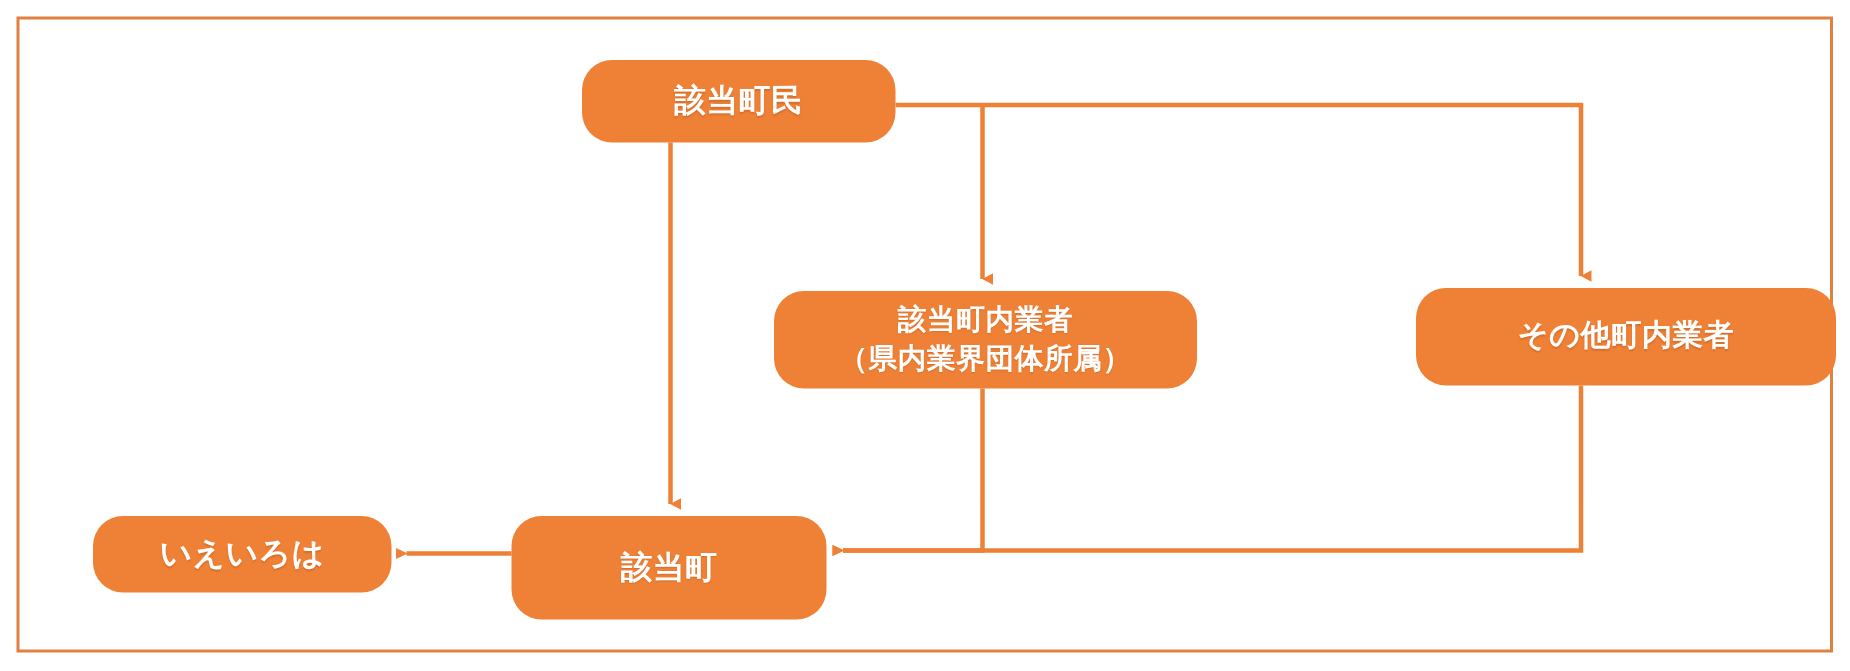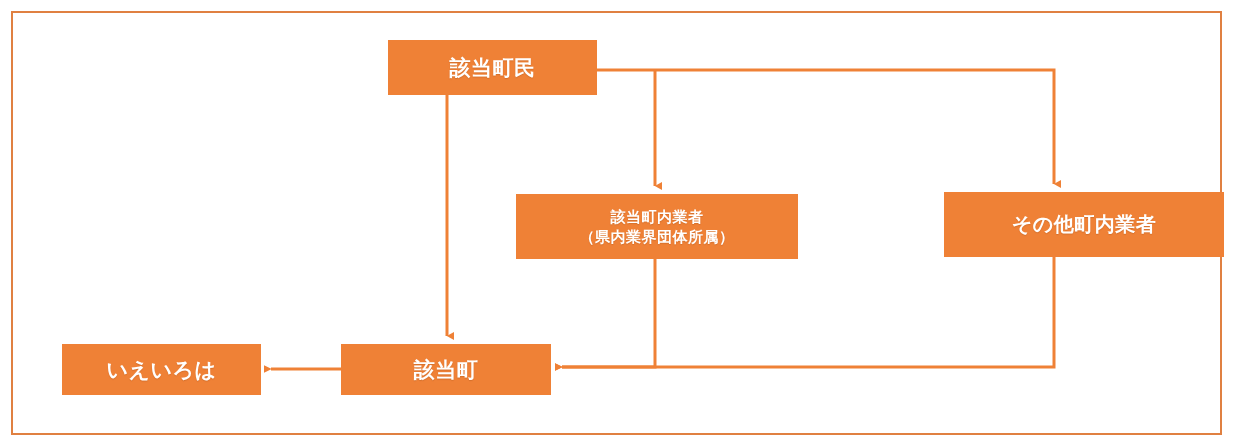--- a/index.html
+++ b/index.html
@@ -31,40 +31,40 @@
   #edges {
     position: absolute;
     left: 0;
     top: 0;
     width: 1233px;
     height: 447px;
   }
   .node {
     position: absolute;
     background: #ef8136;
-    border-radius: 0;
+    border-radius: 20px;
     color: #ffffff;
     display: flex;
     align-items: center;
     justify-content: center;
     text-align: center;
     box-sizing: border-box;
     line-height: 1.32;
     font-weight: 700;
     letter-spacing: 0.5px;
     text-shadow: 0 1px 1px rgba(140,65,15,0.25);
   }
   .node-label {
     display: block;
     white-space: pre-line;
   }
   .n-resident   { left: 388px; top: 40px;  width: 209px; height: 55px;  font-size: 21px; }
-  .n-local-biz  { left: 516px; top: 194px; width: 282px; height: 65px;  font-size: 15px; }
+  .n-local-biz  { left: 516px; top: 194px; width: 282px; height: 65px;  font-size: 19px; }
   .n-other-biz  { left: 944px; top: 192px; width: 280px; height: 65px;  font-size: 20px; }
-  .n-town       { left: 341px; top: 344px; width: 210px; height: 51px;  font-size: 21px; }
+  .n-town       { left: 341px; top: 344px; width: 210px; height: 69px;  font-size: 21px; }
   .n-ieiroha    { left: 62px;  top: 344px; width: 199px; height: 51px;  font-size: 21px; }
 </style>
 </head>
 <body>
 
 <div id="canvas">
 
   <div id="frame"></div>
 
   <svg id="edges" viewBox="0 0 1233 447" width="1233" height="447" xmlns="http://www.w3.org/2000/svg">

